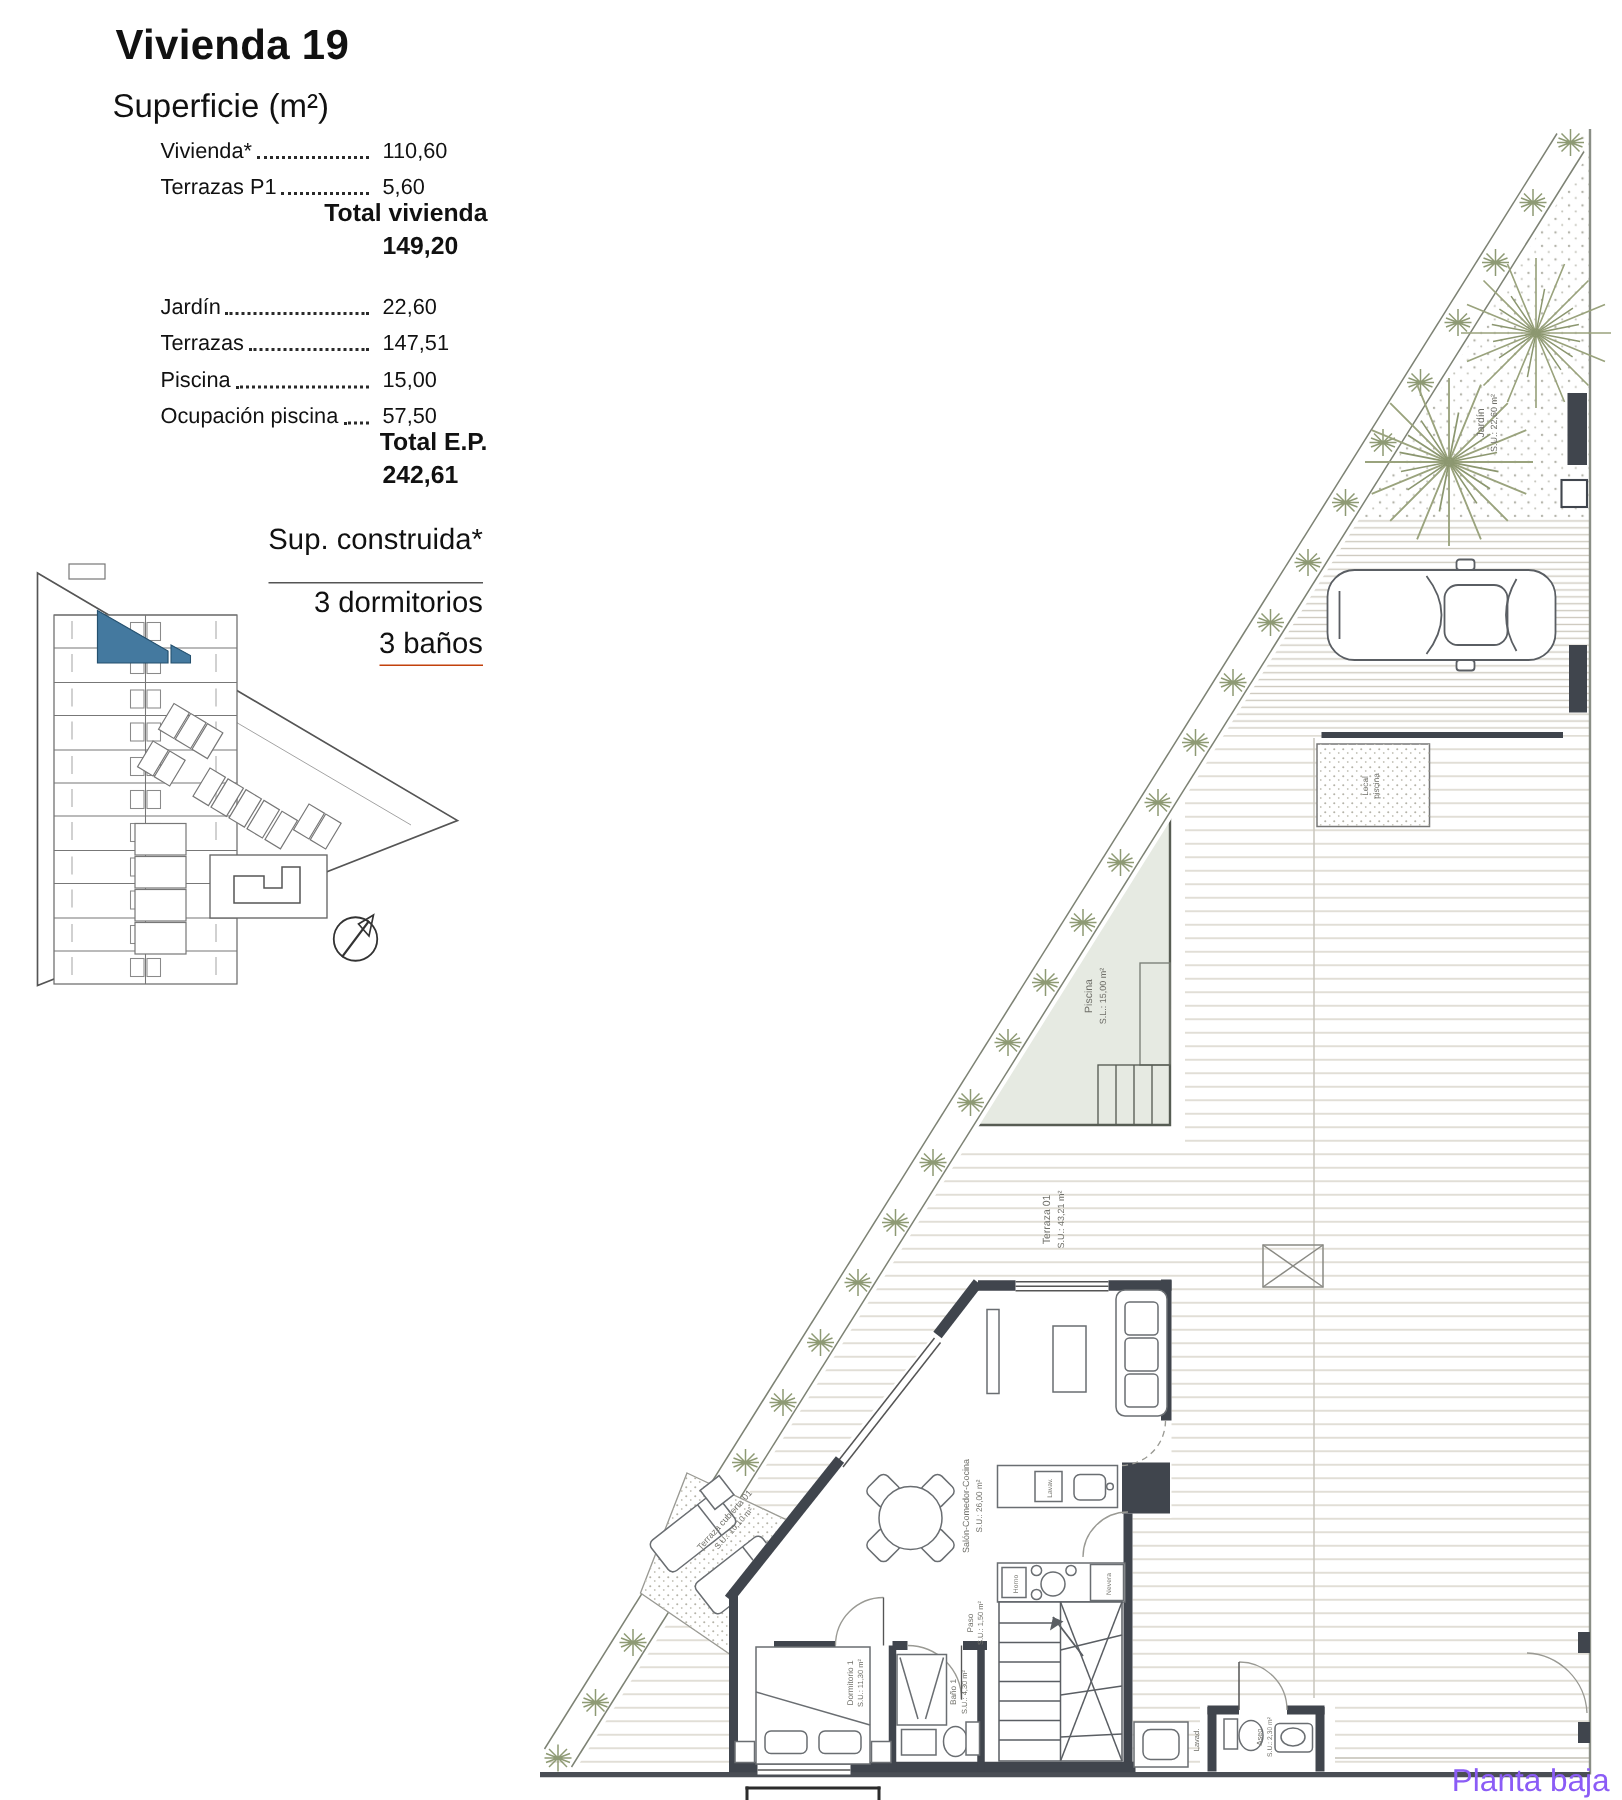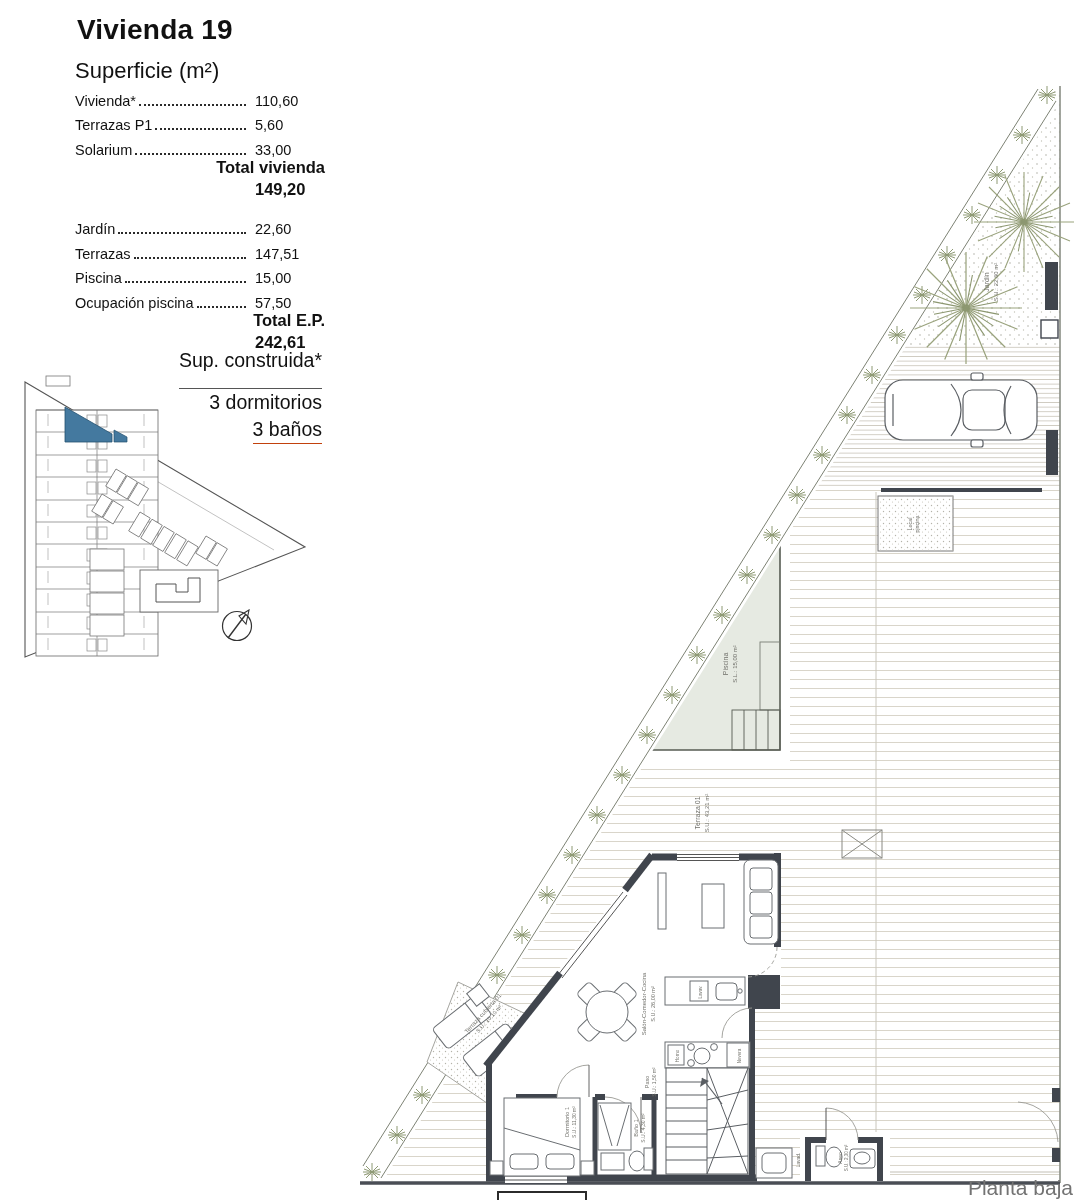--- a/index.html
+++ b/index.html
@@ -5,33 +5,33 @@
   html,body{margin:0;padding:0;background:#fff;}
   body{width:1081px;height:1200px;position:relative;overflow:hidden;
        font-family:"Liberation Sans",sans-serif;color:#111;}
   .abs{position:absolute;}
   
   #hdr{left:75px;top:12px;width:300px;}
   #hdr h1{margin:2px;font-size:28px;font-weight:bold;letter-spacing:.2px;}
   #hdr h2{margin:12px 0 0 0;font-size:22px;font-weight:normal;}
   
   #tbl{left:75px;top:84px;width:250px;font-size:14.5px;}
-  .trow{display:flex;align-items:flex-end;height:24.5px;}
+  .trow{display:flex;align-items:flex-end;height:24.5px;margin-left:32px;}
   .trow .lbl{white-space:nowrap;}
   .trow .leader{flex:1;border-bottom:2px dotted #2a2a2a;margin:0 3px 3px 3px;min-width:8px;}
   .trow .val{width:70px;text-align:left;margin-left:6px;}
   .trow.total{font-weight:bold;font-size:16.5px;height:30px;flex-direction:column;}
   .trow.total .leader{border-bottom:none;}
   .trow.gap{margin-top:25px;}
   
   #built{left:140px;top:347px;width:182px;text-align:right;font-size:19.5px;line-height:27px;}
   #built .u1{display:inline-block;border-bottom:1.6px solid #555;padding-bottom:14px;}
   #built .u3{display:inline-block;border-bottom:1px solid #c2410c;margin-left:40px;}
   
-  #footer{right:8px;bottom:0px;font-size:21px;color:#737373;text-align:center;}
+  #footer{right:8px;bottom:0px;font-size:21px;color:#8b5cf6;text-align:center;}
   #cutbox{left:497px;top:1191px;width:86px;height:12px;border:2px solid #2b2b2b;border-bottom:none;}
   svg{display:block;}
   svg text{font-family:"Liberation Sans",sans-serif;}
   .plabel{fill:#70706a;}
 </style>
 </head>
 <body>
 
 <div id="hdr" class="abs">
   <h1>Vivienda 19</h1>
@@ -41,25 +41,20 @@
 <div id="tbl" class="abs">
   <div class="trow">
       <span class="lbl">Vivienda*</span>
       <span class="leader"></span>
       <span class="val">110,60</span>
     </div>
   <div class="trow">
       <span class="lbl">Terrazas P1</span>
       <span class="leader"></span>
       <span class="val">5,60</span>
-    </div>
-  <div class="trow">
-      <span class="lbl">Solarium</span>
-      <span class="leader"></span>
-      <span class="val">33,00</span>
     </div>
   <div class="trow total">
       <span class="lbl">Total vivienda</span>
       <span class="leader"></span>
       <span class="val">149,20</span>
     </div>
   <div class="trow gap">
       <span class="lbl">Jardín</span>
       <span class="leader"></span>
       <span class="val">22,60</span>

